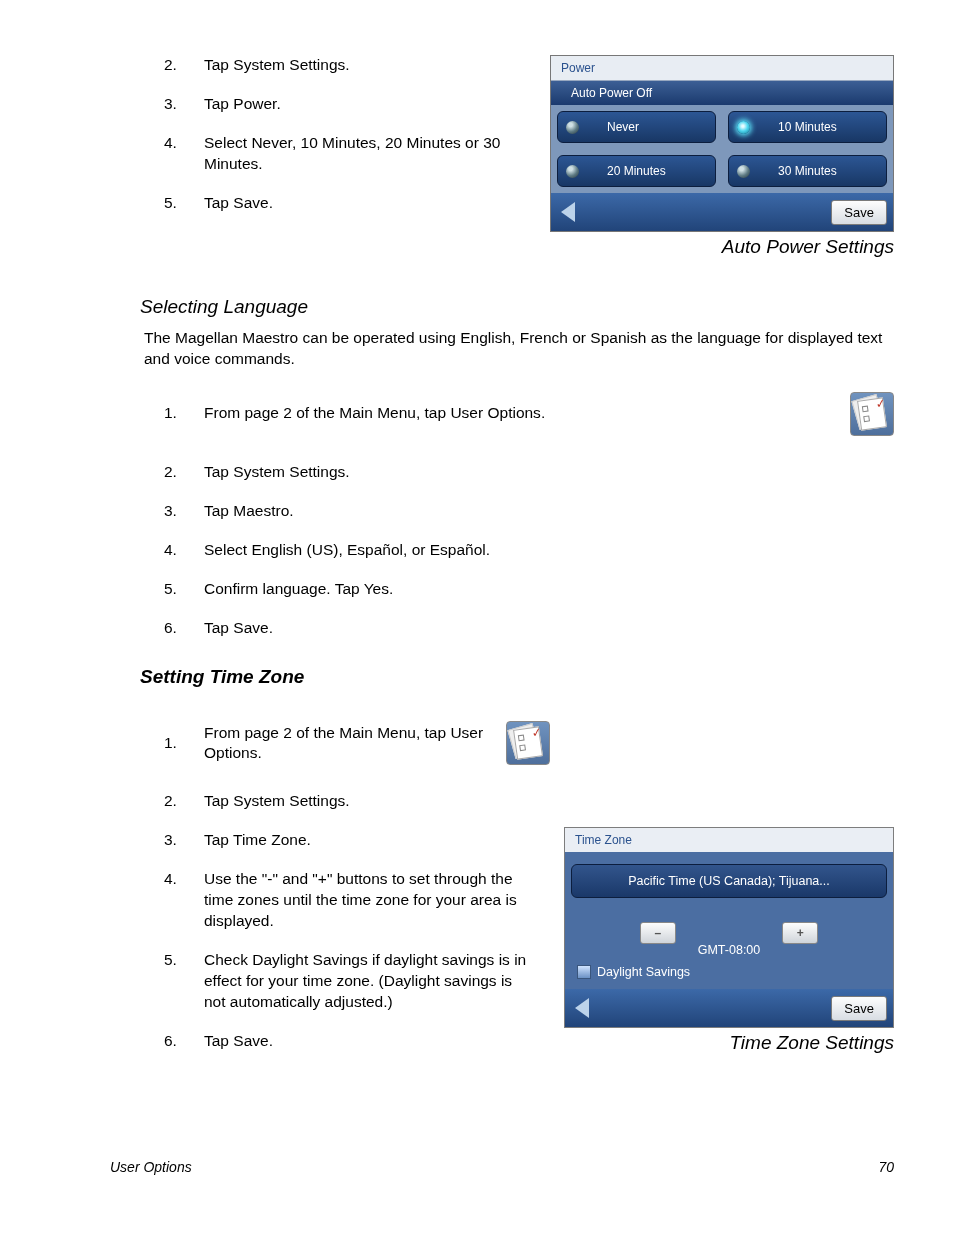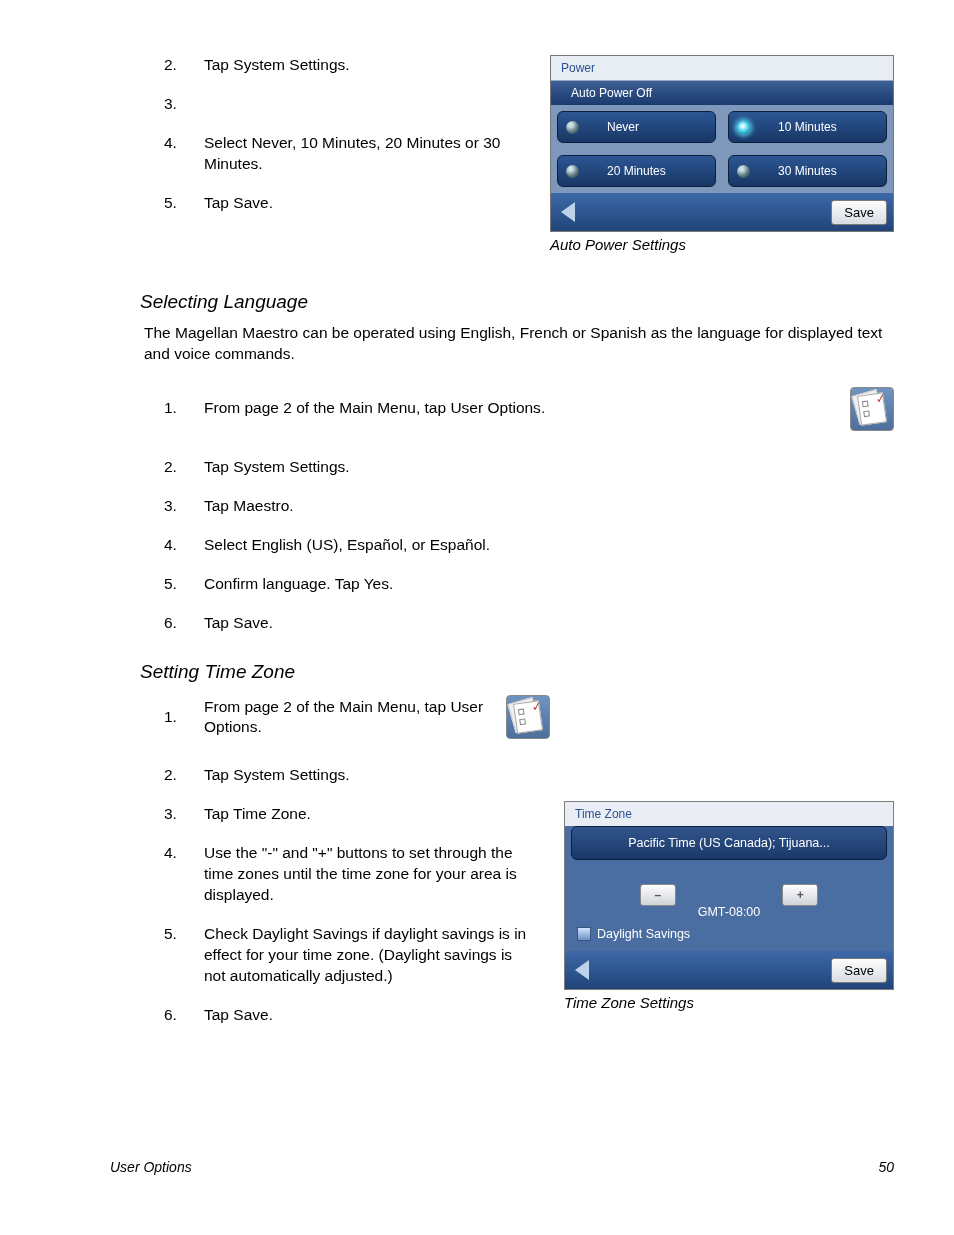--- a/index.html
+++ b/index.html
@@ -8,21 +8,21 @@
   .instr-list{margin-left:24px;}
   .instr-item{display:flex;margin:0 0 18px 0;font-size:15.5px;line-height:1.35;}
   .num{width:40px;flex-shrink:0;}
   .txt{flex:1;}
   .bold{font-weight:400;}
   .h2{font-style:italic;font-size:19px;font-weight:400;margin:0 0 10px 0;}
   .para{font-size:15.5px;line-height:1.35;margin:0 0 22px 4px;}
   .row{display:flex;align-items:flex-start;}
   .col-left{flex:1;}
   .col-right{flex-shrink:0;}
-  .caption{font-style:italic;font-size:15px;text-align:left;margin-top:4px;}
+  .caption{font-style:italic;font-size:19px;text-align:right;margin-top:4px;}
   
   .footer{position:absolute;bottom:60px;left:110px;right:60px;display:flex;justify-content:space-between;font-style:italic;font-size:14px;}
   
   .shot{font-size:12px;box-sizing:border-box;}
   .shot-power{width:344px;background:#7e98bb;border:1px solid #777;}
   .sp-title{background:#e8edf3;color:#2b528e;padding:5px 10px;border-bottom:1px solid #98a8c0;}
   .sp-sub{background:linear-gradient(#3c5f95,#1b3a6e);color:#fff;padding:5px 20px;}
   .sp-body{display:grid;grid-template-columns:1fr 1fr;}
   .sp-cell{background:linear-gradient(#2c5694,#183765);border:1px solid #0c1e3e;border-radius:6px;margin:6px;padding:8px 8px;display:flex;align-items:center;}
   .radio{width:13px;height:13px;border-radius:50%;margin-right:28px;flex-shrink:0;}
@@ -35,41 +35,42 @@
   
   .uo-icon{width:42px;height:42px;background:linear-gradient(#7093bf,#4e6f9c);border:1px solid #888;border-radius:4px;margin-left:8px;display:flex;align-items:center;justify-content:center;position:relative;}
   .uo-note{position:relative;width:24px;height:28px;background:#fff;border:1px solid #aaa;transform:rotate(-8deg);}
   .uo-note::after{content:"✓";position:absolute;right:-3px;top:-3px;font-size:12px;color:#c0392b;}
   .uo-lines{position:absolute;left:3px;top:5px;display:flex;flex-direction:column;gap:4px;}
   .uo-lines span{display:block;width:4px;height:4px;border:1px solid #888;}
   .uo-icon.shadow::before{content:"";position:absolute;width:24px;height:28px;background:#eee;border:1px solid #ccc;transform:rotate(-16deg);left:4px;top:4px;}
   
   .shot-tz{width:330px;border:1px solid #7d7d7d;background:#4b6ea2;}
   .tz-title{background:#eaeef4;color:#2b528e;padding:5px 10px;}
-  .tz-box{background:linear-gradient(#32558c,#1a3869);border:1px solid #0c1e3e;border-radius:6px;margin:0 6px 6px 6px;text-align:center;color:#fff;padding:9px 4px;font-size:12.5px;}
+  .tz-box{background:linear-gradient(#32558c,#1a3869);border:1px solid #0c1e3e;border-radius:6px;margin:12px 6px 6px 6px;text-align:center;color:#fff;padding:9px 4px;font-size:12.5px;}
   .tz-row{display:flex;align-items:center;justify-content:center;gap:22px;padding:4px 0 2px;}
   .pm-btn{width:34px;height:20px;background:linear-gradient(#fdfdfd,#cfd4da);border:1px solid #888;border-radius:3px;display:flex;align-items:center;justify-content:center;color:#555;font-weight:700;}
   .tz-gmt{color:#fff;font-size:12.5px;margin-top:35px;}
   .tz-ds{display:flex;align-items:flex-start;color:#fff;font-size:12.5px;padding:6px 10px 10px 12px;}
   .chk{width:12px;height:12px;background:linear-gradient(#cfe3ff,#6b91c4);border:1px solid #3a567d;margin-right:6px;}
 </style>
 </head>
 <body>
 
 <div class="page">
 
   <div class="row" style="margin-bottom:38px;">
     <div class="col-left">
       <ol class="instr-list" id="power-list">
           <li class="instr-item">
             <span class="num">2.</span>
             <span class="txt" style="max-width: 330px;">Tap <span class="bold">System Settings</span>.</span>
           </li>
           <li class="instr-item">
             <span class="num">3.</span>
+            <span class="txt" style="max-width: 330px;">Tap <span class="bold">Power</span>.</span>
           </li>
           <li class="instr-item">
             <span class="num">4.</span>
             <span class="txt" style="max-width: 330px;">Select <span class="bold">Never</span>, <span class="bold">10 Minutes</span>, <span class="bold">20 Minutes</span> or <span class="bold">30 Minutes</span>.</span>
           </li>
           <li class="instr-item">
             <span class="num">5.</span>
             <span class="txt" style="max-width: 330px;">Tap <span class="bold">Save</span>.</span>
           </li>
         </ol>
@@ -135,21 +136,21 @@
       <li class="instr-item">
         <span class="num">5.</span>
         <span class="txt">Confirm language.  Tap <span class="bold">Yes</span>.</span>
       </li>
       <li class="instr-item">
         <span class="num">6.</span>
         <span class="txt">Tap <span class="bold">Save</span>.</span>
       </li>
     </ol>
 
-  <div class="h2" style="margin-top:6px;margin-bottom:12px;">Setting Time Zone</div>
+  <div class="h2" style="margin-top:6px;margin-bottom:33px;font-weight:bold;">Setting Time Zone</div>
   <div class="row">
     <div class="col-left">
       <ol class="instr-list" id="tz-list">
           <li class="instr-item" style="align-items: center; margin-bottom: 26px;">
             <span class="num">1.</span>
             <span class="txt" style="max-width: 330px;">From page 2 of the Main Menu, tap <span class="bold">User Options</span>.</span>
             <span class="uo-icon shadow">
               <span class="uo-note">
                 <span class="uo-lines">
                   <span></span>
@@ -197,15 +198,15 @@
           <div class="back-arrow"></div>
           <div class="save-btn">Save</div>
         </div>
       </div>
       <div class="caption">Time Zone Settings</div>
     </div>
   </div>
 
   <div class="footer">
     <span>User Options</span>
-    <span>50</span>
+    <span>70</span>
   </div>
 </div>
 
 </body></html>

